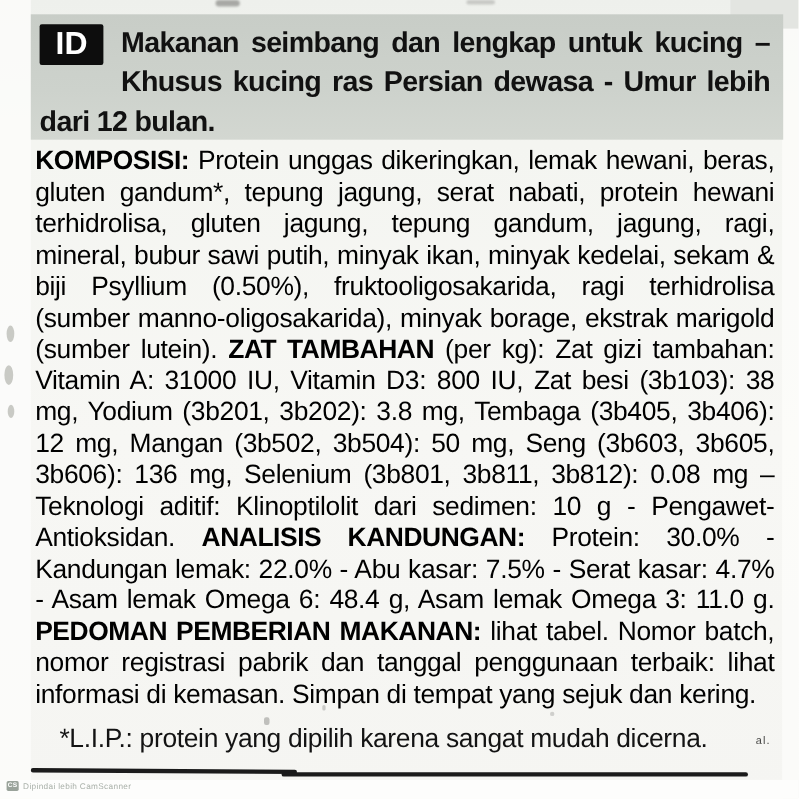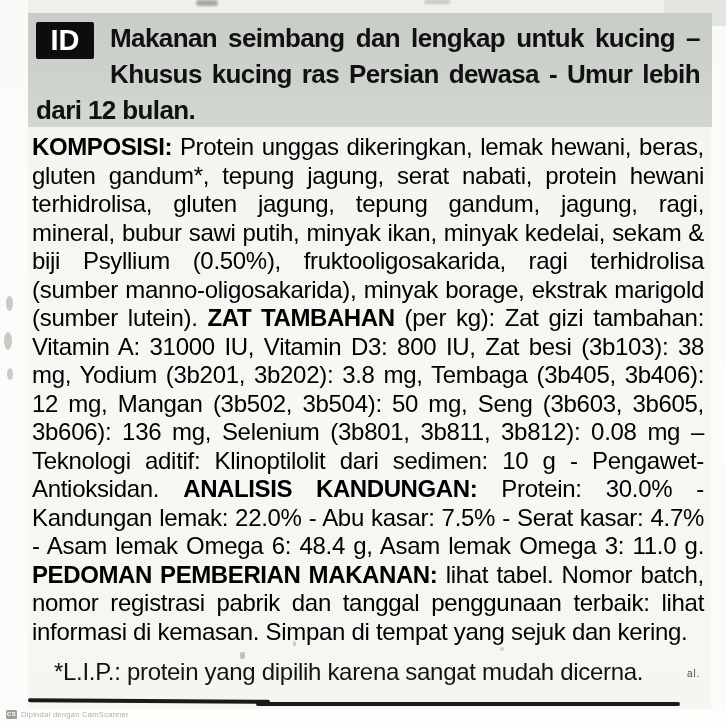--- a/index.html
+++ b/index.html
@@ -91,14 +91,14 @@
 
 <p class="body-text"><b>KOMPOSISI:</b><span> Protein unggas dikeringkan, lemak hewani, beras, gluten gandum*, tepung jagung, serat nabati, protein hewani terhidrolisa, gluten jagung, tepung gandum, jagung, ragi, mineral, bubur sawi putih, minyak ikan, minyak kedelai, sekam &amp; biji Psyllium (0.50%), fruktooligosakarida, ragi terhidrolisa (sumber manno-oligosakarida), minyak borage, ekstrak marigold (sumber lutein). </span><b>ZAT TAMBAHAN</b><span> (per kg): Zat gizi tambahan: Vitamin A: 31000 IU, Vitamin D3: 800 IU, Zat besi (3b103): 38 mg, Yodium (3b201, 3b202): 3.8 mg, Tembaga (3b405, 3b406): 12 mg, Mangan (3b502, 3b504): 50 mg, Seng (3b603, 3b605, 3b606): 136 mg, Selenium (3b801, 3b811, 3b812): 0.08 mg – Teknologi aditif: Klinoptilolit dari sedimen: 10 g - Pengawet-Antioksidan. </span><b>ANALISIS KANDUNGAN:</b><span> Protein: 30.0% - Kandungan lemak: 22.0% - Abu kasar: 7.5% - Serat kasar: 4.7% - Asam lemak Omega 6: 48.4 g, Asam lemak Omega 3: 11.0 g. </span><b>PEDOMAN PEMBERIAN MAKANAN:</b><span> lihat tabel. Nomor batch, nomor registrasi pabrik dan tanggal penggunaan terbaik: lihat informasi di kemasan. Simpan di tempat yang sejuk dan kering.</span></p>
 
 <div class="footnote">*L.I.P.: protein yang dipilih karena sangat mudah dicerna.</div>
 <div class="rule r1"></div>
 <div class="rule r2"></div>
 <div class="corner-artifact">al.</div>
 
 <div class="watermark">
   <span class="cs-icon">CS</span>
-  <span>Dipindai dengan CamScanner</span>
+  <span>Dipindai lebih CamScanner</span>
 </div>
 
 </body></html>

